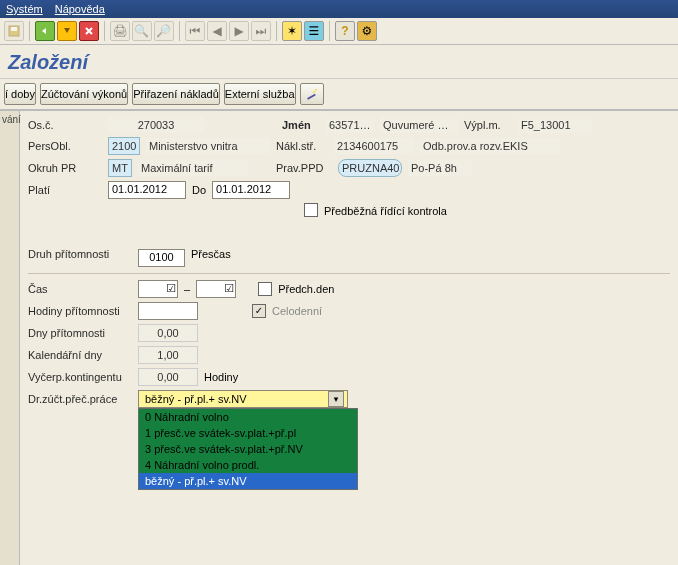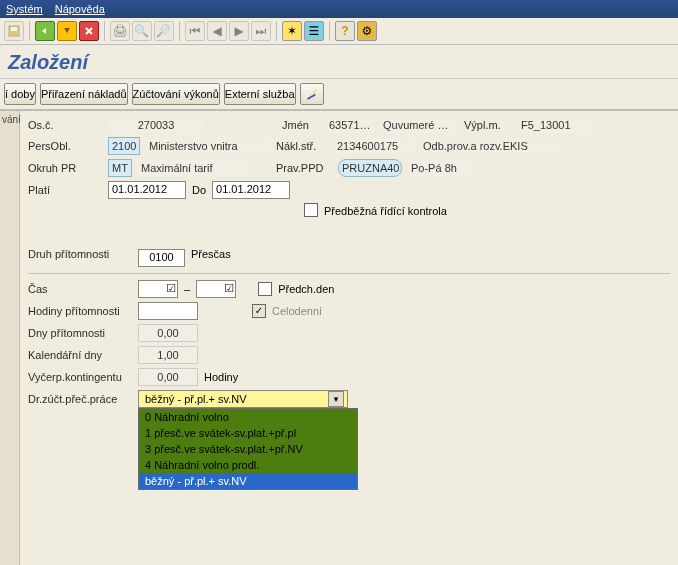--- a/index.html
+++ b/index.html
@@ -28,21 +28,21 @@
   .rob { background:#d7ecf6; border:1px solid #8fb7c6; padding:2px 3px; color:#333; display:inline-block; }
   .formrow { display:flex; align-items:center; gap:6px; margin:4px 0; }
   .field { display:inline-block; border:1px solid #8a8778; background:#fff; padding:1px 3px; height:18px; }
   .cb { width:14px; height:14px; border:1px solid #666; background:#fff; display:inline-block; text-align:center; line-height:12px; font-size:10px; }
   .cb.gray { background:#e6e3d6; }
   .hr { height:1px; background:#c7c3b0; margin:6px 0; }
   .num { text-align:center; display:inline-block; }
   .dropdown { position:relative; }
   .dd-field { background:#fff59b; border:1px solid #8a8778; height:18px; display:flex; align-items:center; justify-content:space-between; padding:0 3px 0 6px; width:210px; }
   .dd-btn { width:16px; height:16px; background:#e2dfce; border:1px solid #8a8778; text-align:center; line-height:14px; font-size:9px; cursor:pointer; }
-  .dd-list { position:absolute; top:18px; left:0; width:220px; background:#4d7c0f; border:1px solid #6b6b6b; }
+  .dd-list { position:absolute; top:18px; left:0; width:220px; background:#15803d; border:1px solid #6b6b6b; }
   .dd-item { padding:2px 6px; cursor:pointer; }
   .dd-item.sel { background:#2768c8; color:#fff; }
   svg { pointer-events:none; }
 </style>
 </head>
 <body>
 
 <div class="menubar">
   <span>Systém</span>
   <span>Nápověda</span>
@@ -85,43 +85,43 @@
   <div class="tbtn" style="background:#7ecee3;">☰</div>
   <div class="sep"></div>
   <div class="tbtn" style="color:#c4950a;font-weight:bold;">?</div>
   <div class="tbtn" style="background:#e5b84a;">⚙</div>
 </div>
 
 <div class="title">Založení</div>
 
 <div class="subtoolbar">
   <button class="btn">í doby</button>
+  <button class="btn">Zúčtování výkonů</button>
   <button class="btn">Přiřazení nákladů</button>
-  <button class="btn">Zúčtování výkonů</button>
   <button class="btn">Externí služba</button>
   <button class="btn btn-icon">
       <svg width="14" height="14" viewBox="0 0 14 14">
         <rect x="2" y="9" width="9" height="2" fill="#5a4f9e" transform="rotate(-30 6 10)"></rect>
         <circle cx="11" cy="3" r="1" fill="#fdd835"></circle>
         <circle cx="9" cy="5" r="1" fill="#fdd835"></circle>
       </svg>
     </button>
 </div>
 
 <div class="content">
   <div class="side">
     <div class="vlabel">vání</div>
   </div>
   <div class="main">
 
     <div class="hdrrow">
       <span class="lbl">Os.č.</span>
       <span class="ro num" style="width:96px;">270033</span>
       <span style="width:66px;"></span>
-      <span class="lbl" style="width:38px;">Jmén</span>
+      <span class="lbl" style="width:38px;font-weight:bold;">Jmén</span>
       <span class="ro" style="width:48px;">63571…</span>
       <span class="ro" style="width:78px;">Quvumeré …</span>
       <span class="lbl" style="width:48px;">Výpl.m.</span>
       <span class="ro" style="width:74px;">F5_13001</span>
     </div>
 
     <div class="hdrrow">
       <span class="lbl">PersObl.</span>
       <span class="rob" style="width:32px;">2100</span>
       <span class="ro" style="width:124px;">Ministerstvo vnitra</span>

